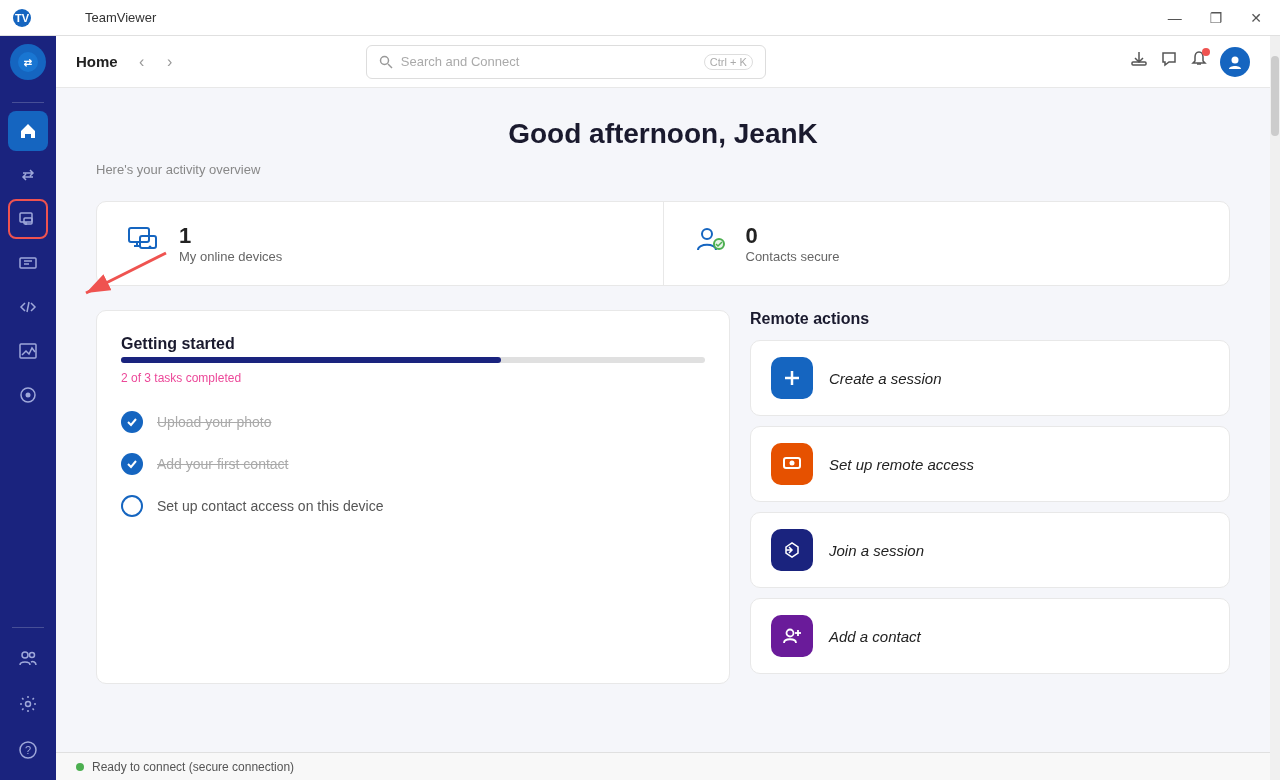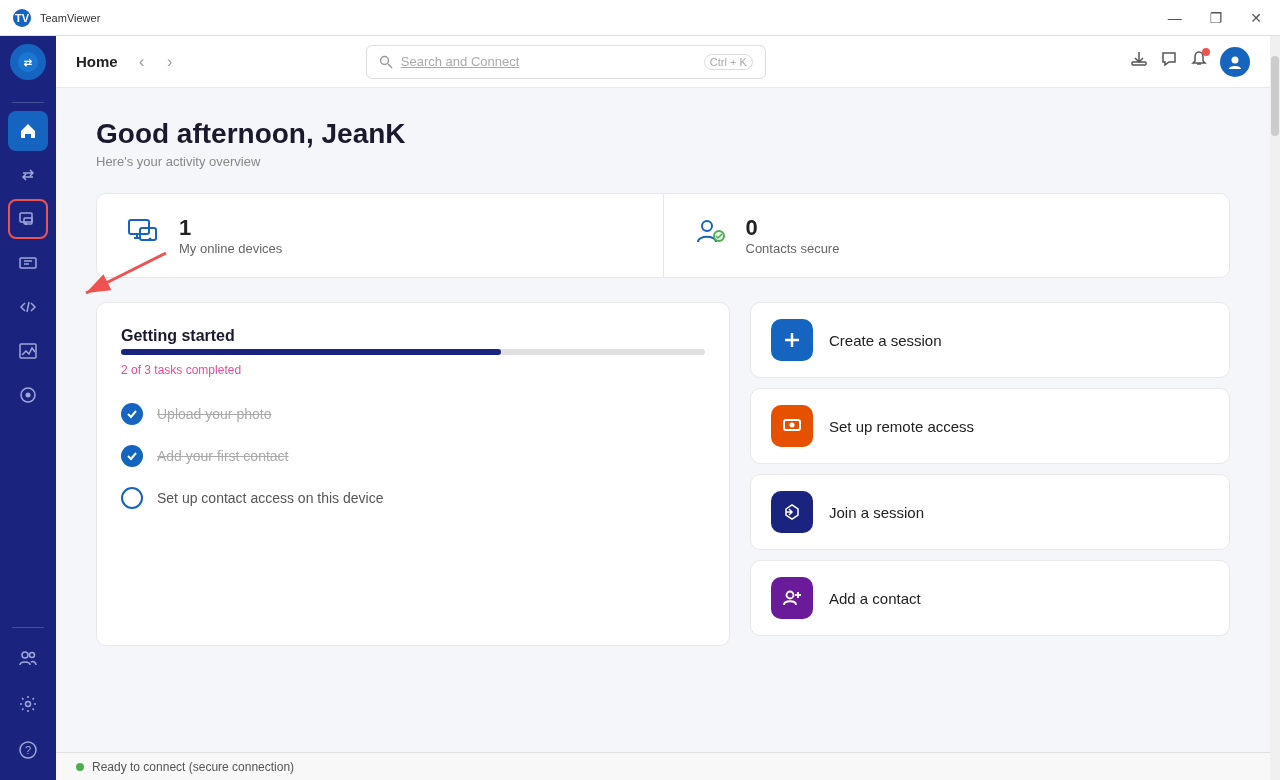--- a/index.html
+++ b/index.html
@@ -11,21 +11,21 @@
       background: #fff;
       display: flex;
       align-items: center;
       padding: 0 12px;
       border-bottom: 1px solid #e0e0e0;
       justify-content: space-between;
       flex-shrink: 0;
     }
     .titlebar-left { display: flex; align-items: center; gap: 8px; }
     .titlebar-logo { width: 20px; height: 20px; }
-    .titlebar-title { font-size: 11px; color: #333; }
+    .titlebar-title { font-size: 13px; color: #333; margin-left: 45px; }
     .titlebar-controls { display: flex; gap: 16px; }
     .titlebar-btn { font-size: 14px; color: #555; cursor: pointer; background: none; border: none; padding: 2px 6px; }
 
     
     .app-body { display: flex; flex: 1; overflow: hidden; }
 
     
     .sidebar {
       width: 56px;
       background: #1a237e;
@@ -117,21 +117,21 @@
       flex: 1;
       overflow-y: auto;
       background: #f5f6fa;
       padding: 30px 40px;
       position: relative;
     }
     .main-content::-webkit-scrollbar { width: 10px; }
     .main-content::-webkit-scrollbar-track { background: #f0f0f0; }
     .main-content::-webkit-scrollbar-thumb { background: #ccc; border-radius: 5px; }
 
-    .greeting { font-size: 28px; font-weight: 700; color: #1a1a2e; margin-bottom: 4px; }
+    .greeting { font-size: 28px; font-weight: 700; color: #1a1a2e; margin-bottom: 12px; text-align: center; }
     .subtitle { font-size: 13px; color: #888; margin-bottom: 24px; }
 
     
     .stats-row {
       background: #fff;
       border-radius: 10px;
       display: flex;
       padding: 0;
       margin-bottom: 24px;
       border: 1px solid #e8e8e8;
@@ -205,21 +205,21 @@
       border-radius: 10px;
       display: flex; align-items: center; justify-content: center;
       font-size: 20px;
       color: #fff;
       flex-shrink: 0;
     }
     .action-icon.blue { background: #1565c0; }
     .action-icon.orange { background: #e65100; }
     .action-icon.dark-blue { background: #1a237e; }
     .action-icon.purple { background: #6a1b9a; }
-    .action-label { font-size: 15px; font-weight: 500; color: #222; }
+    .action-label { font-size: 15px; font-weight: 500; color: #222; font-style: italic; }
 
     
     .arrow-annotation {
       position: absolute;
       top: 155px;
       left: 10px;
       pointer-events: none;
       z-index: 100;
     }
     .arrow-annotation svg { overflow: visible; }
@@ -339,21 +339,21 @@
       <span class="header-title">Home</span>
       <div class="nav-arrows">
         <button class="nav-btn">‹</button>
         <button class="nav-btn">›</button>
       </div>
       <div class="search-bar">
         <svg width="14" height="14" viewBox="0 0 14 14">
             <circle cx="5.5" cy="5.5" r="4" fill="none" stroke="#999" stroke-width="1.5"></circle>
             <line x1="9" y1="9" x2="13" y2="13" stroke="#999" stroke-width="1.5"></line>
           </svg>
-        <span style="color:#aaa; font-size:13px;text-decoration:underline;">Search and Connect</span>
+        <span style="color:#aaa; font-size:13px;">Search and Connect</span>
         <span class="shortcut">Ctrl + K</span>
       </div>
       <div class="header-actions">
         <span class="header-icon">
           <svg width="18" height="18" viewBox="0 0 18 18">
               <rect x="2" y="12" width="14" height="3" rx="1" fill="none" stroke="#555" stroke-width="1.5"></rect>
               <path d="M9 2 L9 11 M5 8 L9 12 L13 8" stroke="#555" stroke-width="1.5" fill="none"></path>
             </svg>
         </span>
         <span class="header-icon" style="position:relative;">
@@ -452,20 +452,21 @@
             <span class="task-label completed">Add your first contact</span>
           </div>
 
           <div class="task-item">
             <div class="task-check undone"></div>
             <span class="task-label">Set up contact access on this device</span>
           </div>
         </div>
 
         <div class="remote-actions">
+          <div class="remote-title">Remote actions</div>
 
           <div class="action-card">
             <div class="action-icon blue">
               <svg width="22" height="22" viewBox="0 0 22 22">
                   <line x1="11" y1="4" x2="11" y2="18" stroke="#fff" stroke-width="2.5"></line>
                   <line x1="4" y1="11" x2="18" y2="11" stroke="#fff" stroke-width="2.5"></line>
                 </svg>
             </div>
             <span class="action-label">Create a session</span>
           </div>

